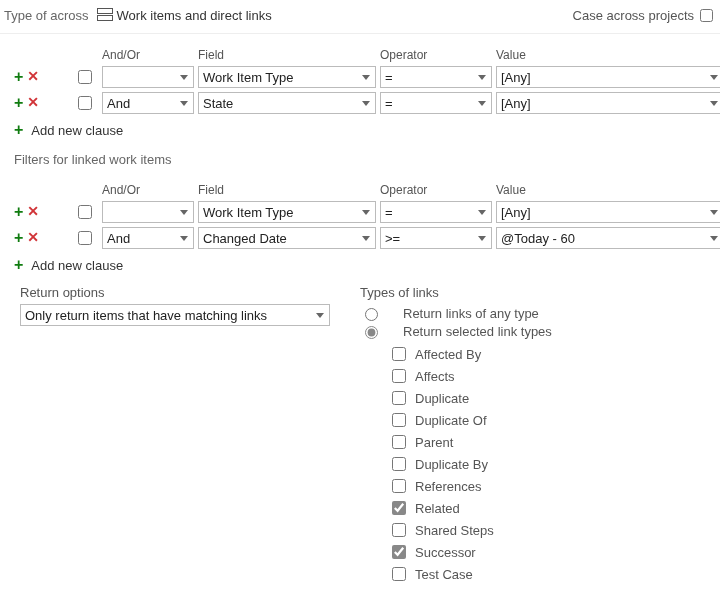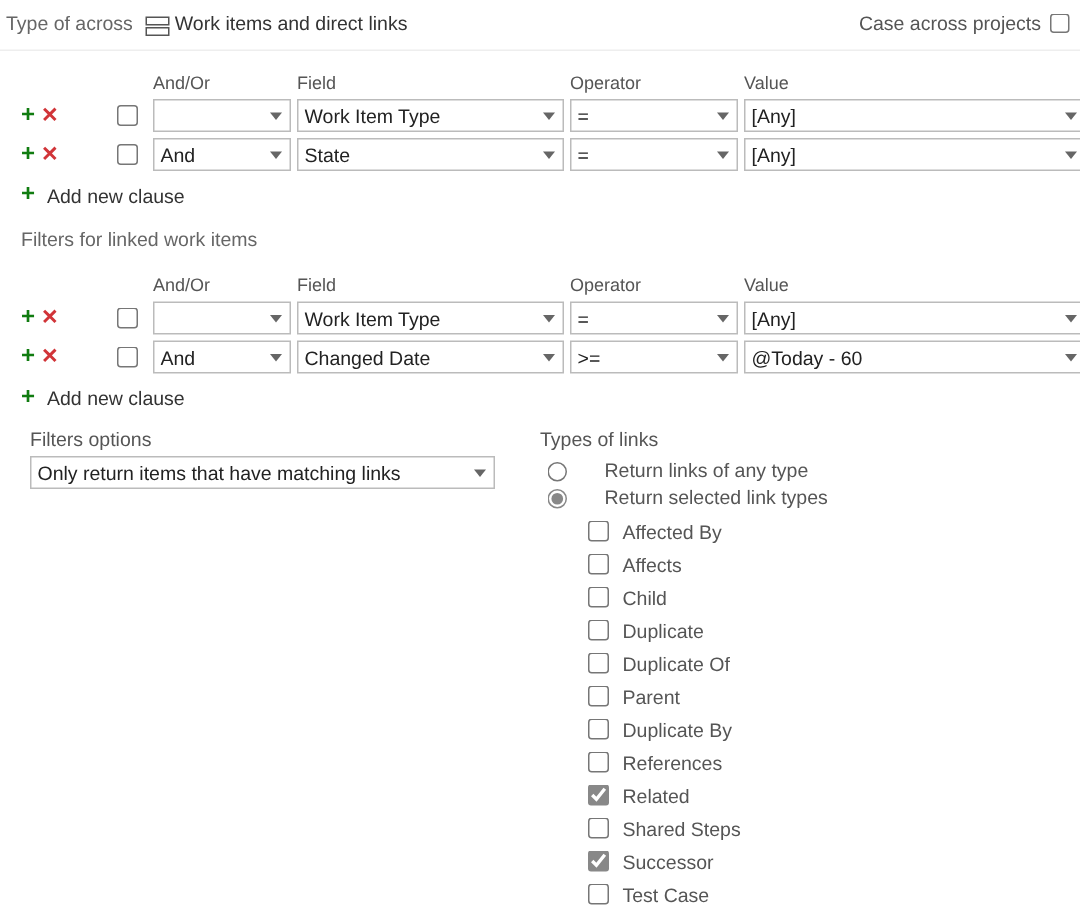--- a/index.html
+++ b/index.html
@@ -16,21 +16,21 @@
     display: flex;
     align-items: center;
     padding: 6px 4px 8px 4px;
     border-bottom: 1px solid #eee;
     color: #666;
   }
   .topbar .lbl { margin-right: 8px; }
   .topbar .qtype {
     color: #333;
     display: flex;
-    align-items: flex-end;
+    align-items: flex-start;
   }
   .topbar .spacer { flex: 1; }
   .topbar .across { display: flex; align-items: center; color: #555;}
   .topbar .across input { margin-left: 6px; }
   .qicon {
     display: inline-block;
     width: 14px; height: 12px;
     margin-right: 6px;
     position: relative;
   }
@@ -227,21 +227,21 @@
       </div>
     </div>
   <div class="addnew">
     <span class="plus">+</span>
     <span>Add new clause</span>
   </div>
 </div>
 
 <div class="lower">
   <div class="col left">
-    <div class="colhdr">Filters options</div>
+    <div class="colhdr">Return options</div>
     <div class="sel-wrap filterbox">
       <input class="sel" value="Only return items that have matching links" style="">
     </div>
   </div>
   <div class="col right">
     <div class="colhdr">Types of links</div>
     <label class="radiorow">
       <input type="radio" name="lt" style="">
       <span>Return links of any type</span>
     </label>
@@ -253,24 +253,20 @@
         <label class="chkrow">
           <input type="checkbox" style="">
           <span>Affected By</span>
         </label>
         <label class="chkrow">
           <input type="checkbox" style="">
           <span>Affects</span>
         </label>
         <label class="chkrow">
           <input type="checkbox" style="">
-          <span>Child</span>
-        </label>
-        <label class="chkrow">
-          <input type="checkbox" style="">
           <span>Duplicate</span>
         </label>
         <label class="chkrow">
           <input type="checkbox" style="">
           <span>Duplicate Of</span>
         </label>
         <label class="chkrow">
           <input type="checkbox" style="">
           <span>Parent</span>
         </label>

